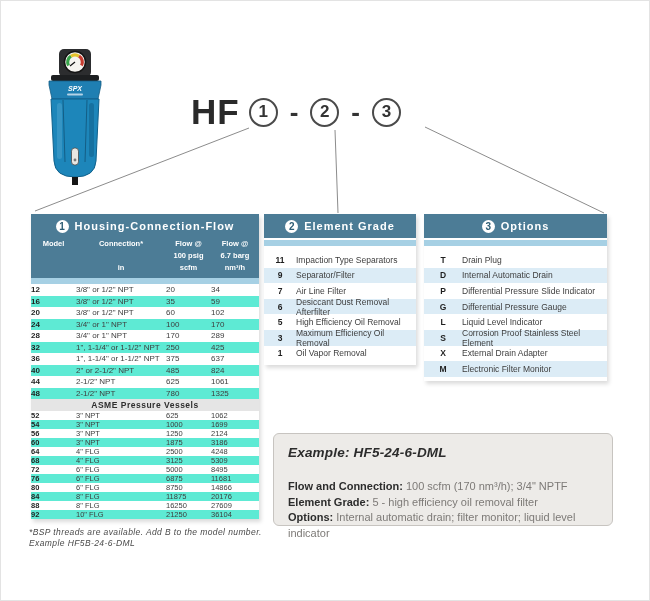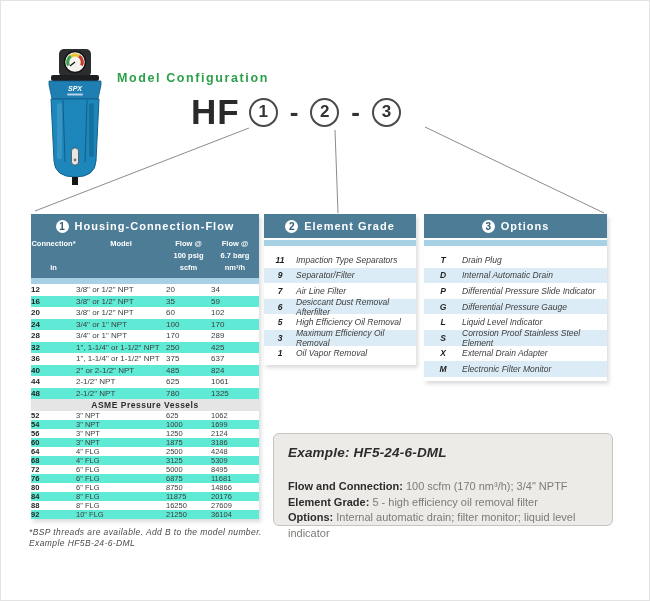--- a/index.html
+++ b/index.html
@@ -39,21 +39,21 @@
 
   .ht-row{display:grid;grid-template-columns:45px 90px 45px 48px;height:11.5px;
           align-items:center;font-size:8px;color:#3d3d3d;text-align:left;}
   .ht-row.stripe{background:#5eead4;}
   .ht-row.asme{height:9px;font-size:7.5px;}
   .c-model{font-weight:bold;color:#1f1f1f;}
   .asme-header{height:12px;background:#e5e5e5;font-weight:bold;font-size:8.5px;color:#2f2f2f;
                text-align:center;line-height:12px;letter-spacing:0.5px;}
 
   .ct-body{background:#fff;padding:6px 0 4px;}
-  .ct-row{display:flex;align-items:center;height:15.6px;font-size:8.5px;color:#3d3d3d;font-style:italic;}
+  .ct-row{display:flex;align-items:center;height:15.6px;font-size:8.5px;color:#3d3d3d;}
   .ct-row.stripe{background:#dcecf6;}
   .ct-code{width:32px;text-align:center;font-weight:bold;color:#1f1f1f;flex:0 0 auto;}
   .options .ct-code{width:38px;}
   .ct-label{text-align:left;}
 
   .footnote{position:absolute;left:28px;top:526px;font-style:italic;font-size:8.5px;
             color:#4a4a4a;letter-spacing:0.4px;line-height:11px;}
 
   .example-box{position:absolute;left:272px;top:432px;width:340px;height:93px;
                background:#edebe8;border:1px solid #c7c4c0;border-radius:6px;
@@ -88,46 +88,45 @@
     <path d="M14,51 h48 l-3,62 q-1,16 -21,16 q-20,0 -21,-16 z" fill="#1d86ba" stroke="#10618c" stroke-width="1"></path>
     <path d="M26,52 l2,62" stroke="#135e86" stroke-width="1" fill="none"></path>
     <path d="M50,52 l-2,62" stroke="#135e86" stroke-width="1" fill="none"></path>
     <rect x="20" y="55" width="5" height="56" rx="2.5" fill="#4aa3cc" opacity="0.55"></rect>
     <rect x="52" y="55" width="5" height="54" rx="2.5" fill="#0f5c85" opacity="0.5"></rect>
     <rect x="34.5" y="100" width="7" height="17" rx="3.2" fill="#e9e7e3" stroke="#4a4a4a" stroke-width="0.8"></rect>
     <circle cx="38" cy="112" r="1.4" fill="#777"></circle>
     <path d="M35,129 h6 v8 h-6 z" fill="#161616"></path>
   </svg>
 
-  <div class="green-title">Model Configuration</div>
 
   <div class="model-code">
     <span class="hf">HF</span>
     <span class="code-circle">1</span>
     <span class="code-dash">-</span>
     <span class="code-circle">2</span>
     <span class="code-dash">-</span>
     <span class="code-circle">3</span>
   </div>
 
   <div class="table housing">
     <div class="t-header">
       <span class="num-circle">1</span>
       <span>Housing-Connection-Flow</span>
     </div>
     <div class="col-headers">
         <div class="ht-colcell">
+          <div class="ht-colline">Model</div>
+          <div class="ht-colline"></div>
+          <div class="ht-colline"></div>
+        </div>
+        <div class="ht-colcell">
           <div class="ht-colline">Connection*</div>
           <div class="ht-colline"></div>
           <div class="ht-colline">in</div>
-        </div>
-        <div class="ht-colcell">
-          <div class="ht-colline">Model</div>
-          <div class="ht-colline"></div>
-          <div class="ht-colline"></div>
         </div>
         <div class="ht-colcell">
           <div class="ht-colline">Flow @</div>
           <div class="ht-colline">100 psig</div>
           <div class="ht-colline">scfm</div>
         </div>
         <div class="ht-colcell">
           <div class="ht-colline">Flow @</div>
           <div class="ht-colline">6.7 barg</div>
           <div class="ht-colline">nm³/h</div>

